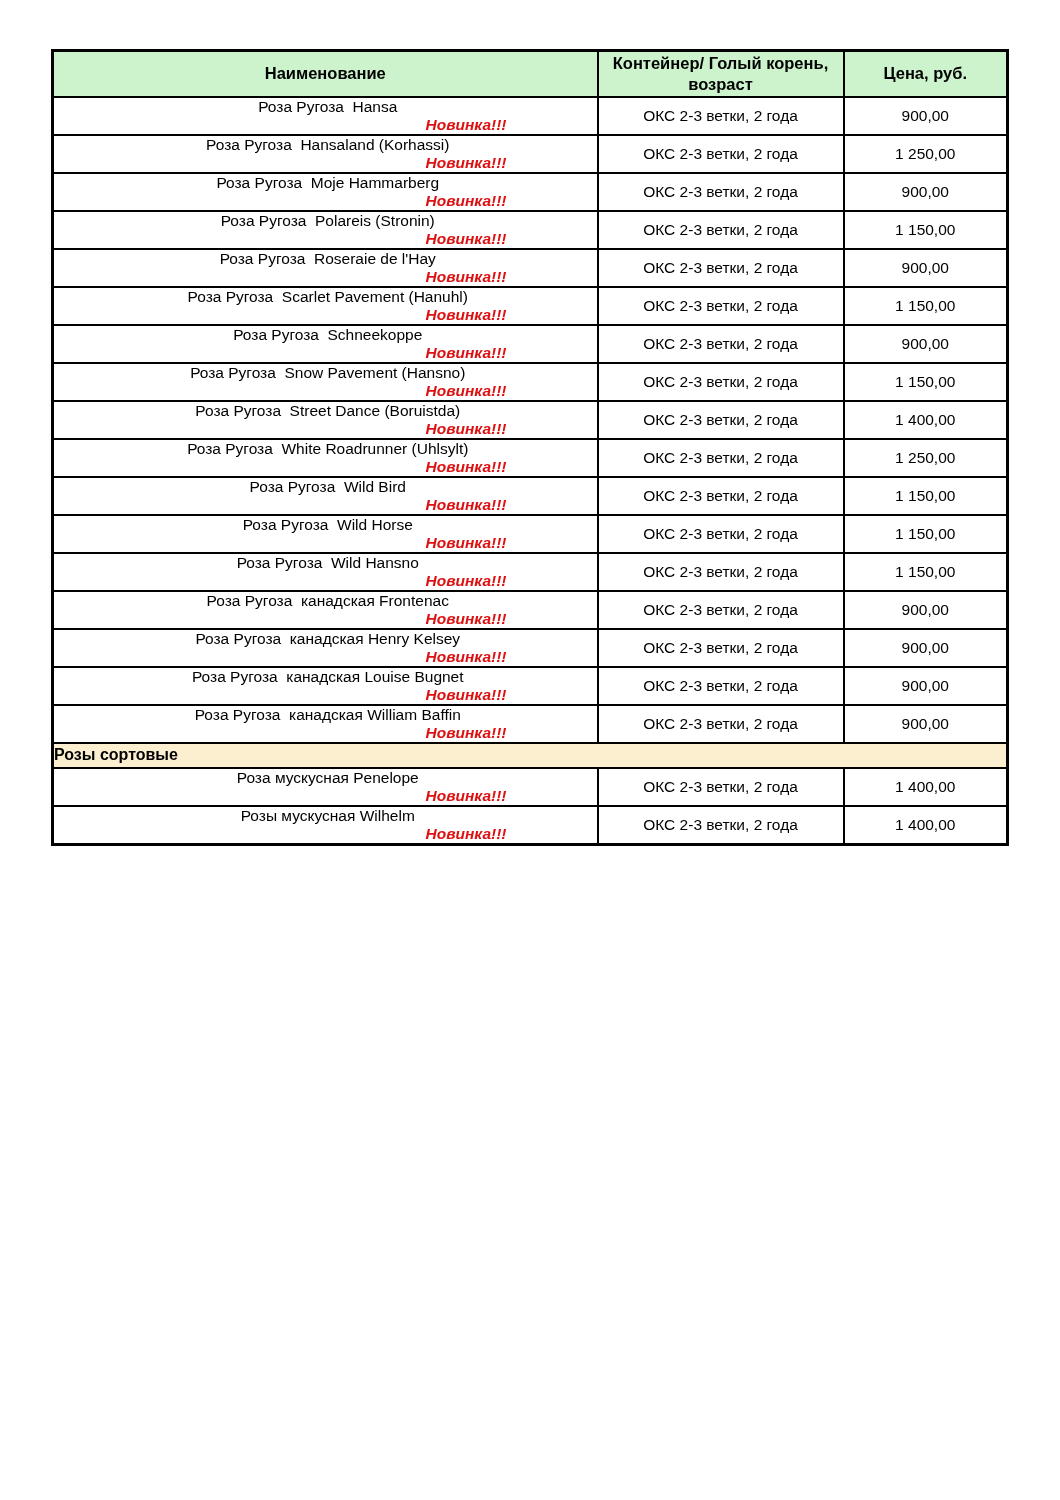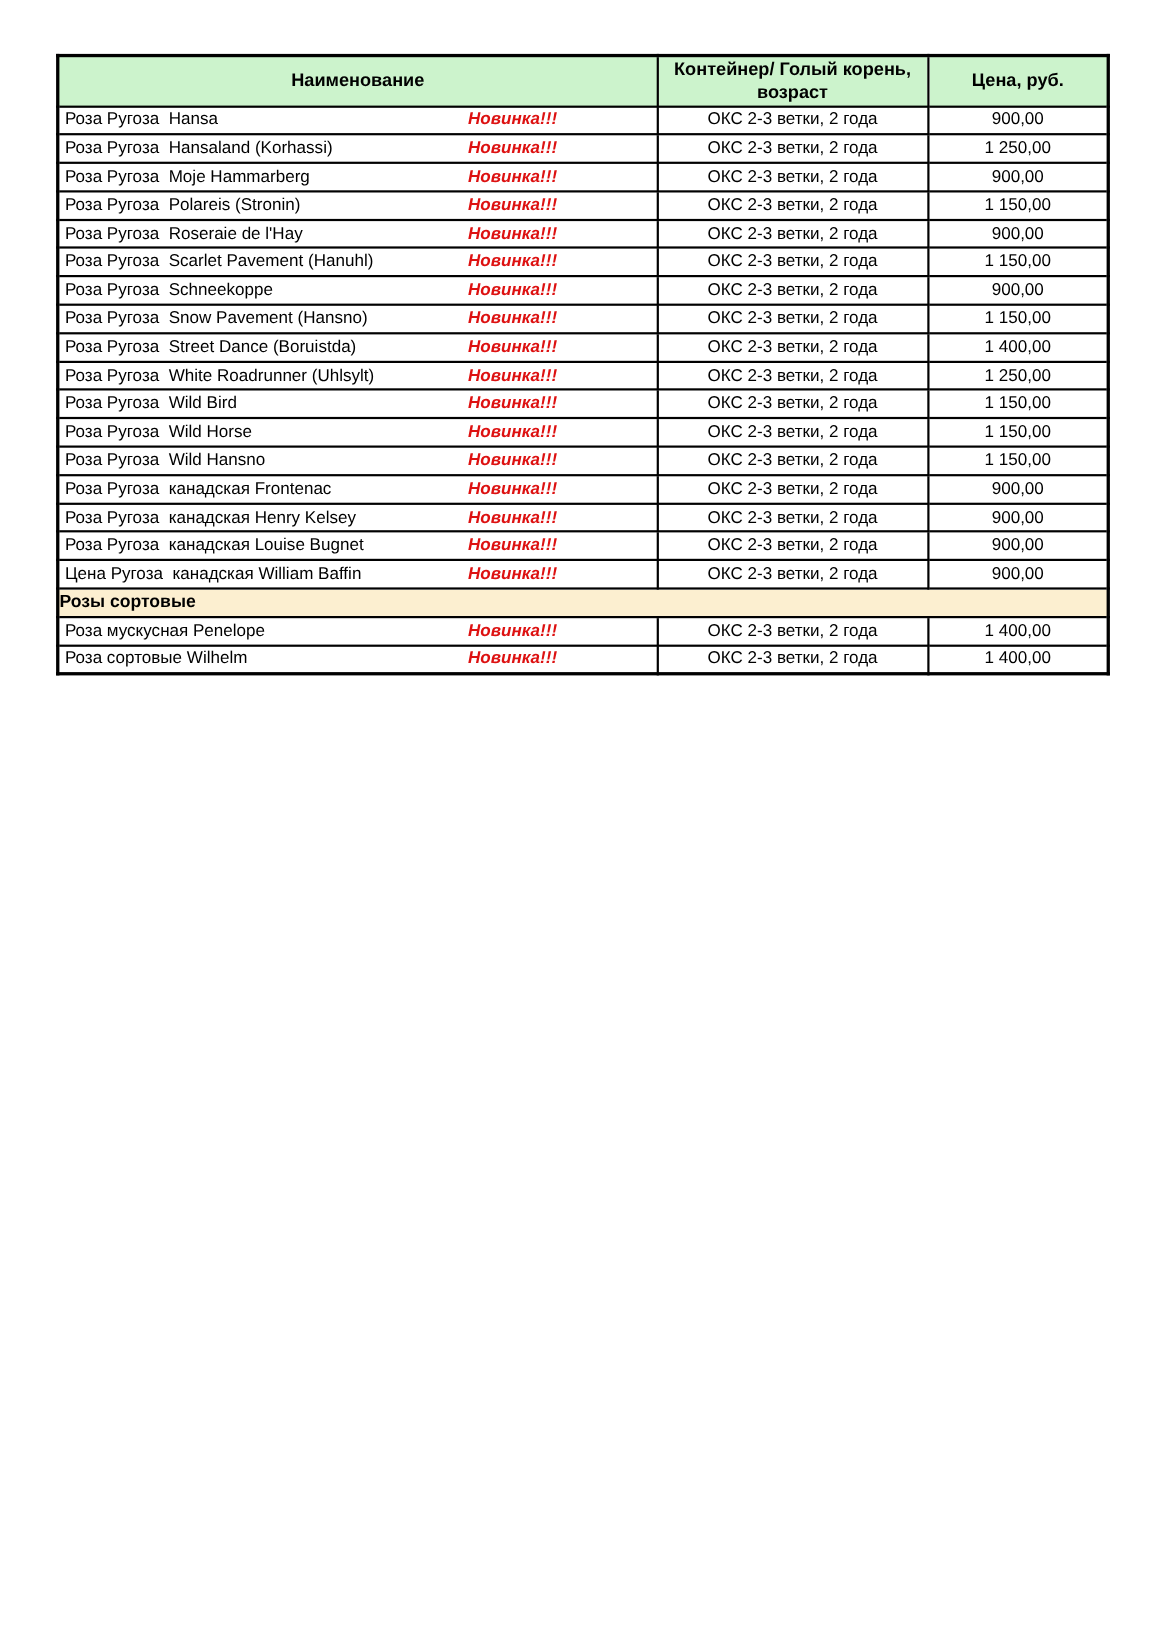--- a/index.html
+++ b/index.html
@@ -39,20 +39,21 @@
     font-size: 16.5px;
     line-height: 1.25;
     text-align: center;
     padding: 0 2px;
   }
   td { font-size: 15.5px; }
   .name-wrap {
     display: flex;
     align-items: center;
     padding-left: 5px;
+    flex-direction: column;
   }
   .name {
     white-space: pre;
   }
   .badge {
     margin-left: auto;
     margin-right: 90px;
     white-space: nowrap;
     font-weight: bold;
     font-style: italic;
@@ -261,21 +262,21 @@
       </div>
     </td>
     <td class="container-cell">ОКС 2-3 ветки, 2 года</td>
     <td class="price-cell">900,00</td>
   </tr>
 
 
   <tr>
     <td class="name-cell">
       <div class="name-wrap">
-        <span class="name">Цена Ругоза  канадская William Baffin</span>
+        <span class="name">Роза Ругоза  канадская William Baffin</span>
         <span class="badge">Новинка!!!</span>
       </div>
     </td>
     <td class="container-cell">ОКС 2-3 ветки, 2 года</td>
     <td class="price-cell">900,00</td>
   </tr>
 
   <tr>
     <td class="section-cell" colspan="3">Розы сортовые</td>
   </tr>
@@ -287,21 +288,21 @@
         <span class="badge">Новинка!!!</span>
       </div>
     </td>
     <td class="container-cell">ОКС 2-3 ветки, 2 года</td>
     <td class="price-cell">1 400,00</td>
   </tr>
 
   <tr>
     <td class="name-cell">
       <div class="name-wrap">
-        <span class="name">Роза сортовые Wilhelm</span>
+        <span class="name">Розы мускусная Wilhelm</span>
         <span class="badge">Новинка!!!</span>
       </div>
     </td>
     <td class="container-cell">ОКС 2-3 ветки, 2 года</td>
     <td class="price-cell">1 400,00</td>
   </tr>
 </tbody>
   </table>
 </div>
 

